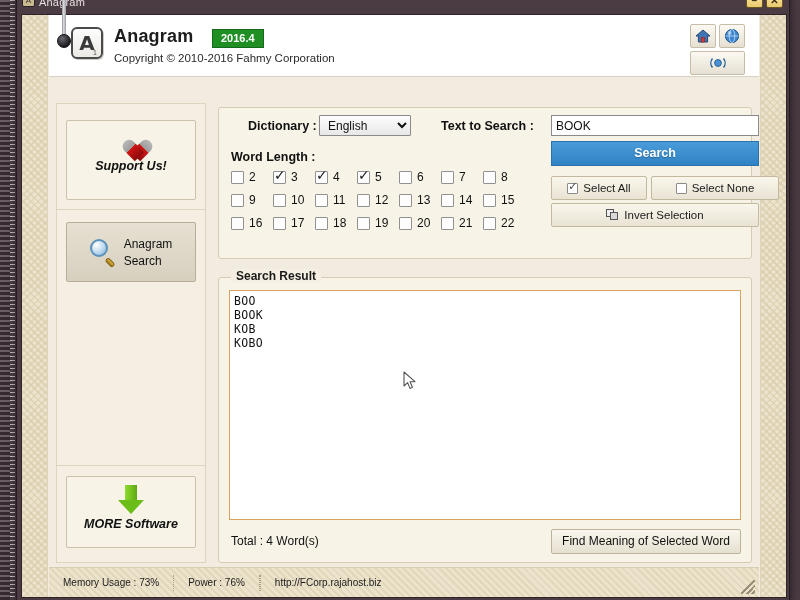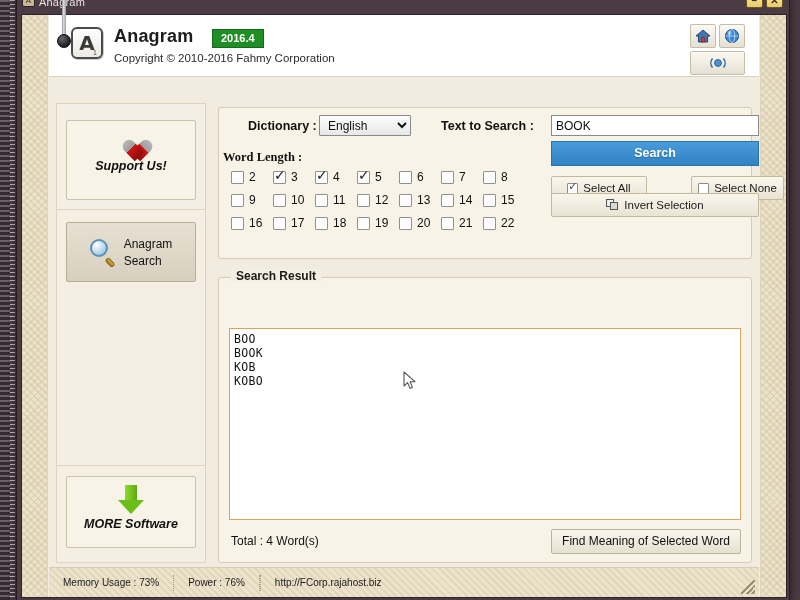--- a/index.html
+++ b/index.html
@@ -274,22 +274,22 @@
     text-shadow: 0 1px 1px rgba(0,0,0,.25);
   }
   .btn-ctl {
     position: absolute;
     background: linear-gradient(#f9f6ec,#e9e3d3);
     border: 1px solid #c3b99f; border-radius: 2px;
     font-size: 11.5px; color: #1b1b1b;
     display: flex; align-items: center; justify-content: center; gap: 5px;
   }
   .btn-sel-all  { left: 332px; top: 68px;  width: 96px; height: 24px; text-align: center; }
-  .btn-sel-none { left: 432px; top: 68px;  width: 93px; height: 24px; margin-left: 40px; }
-  .btn-invert   { left: 332px; top: 85px;  width: 208px; height: 24px; }
+  .btn-sel-none { left: 432px; top: 68px;  width: 128px; height: 24px; }
+  .btn-invert   { left: 332px; top: 95px;  width: 208px; height: 24px; }
 
   .mini-box {
     width: 11px; height: 11px; border: 1px solid #8b8b8b; background: #fff;
     display: inline-block; position: relative; border-radius: 1px;
   }
   .mini-box.checked::after {
     content: "✓"; position: absolute; left: 0px; top: -4px;
     font-size: 11px; color: #444; font-family: "DejaVu Sans", sans-serif;
   }
   .two-sq { position: relative; width: 13px; height: 12px; display: inline-block; }
@@ -319,21 +319,20 @@
     font-family: "DejaVu Sans", sans-serif;
   }
 
   
   .result-box {
     position: absolute; left: 10px; right: 10px; top: 12px; bottom: 42px;
     background: #fff;
     border: 1px solid #d8a25f;
     overflow: hidden;
     padding: 3px 4px;
-    margin-top: 38px;
   }
   .result-line {
     font-family: "DejaVu Sans Mono", monospace;
     font-size: 11.5px; color: #111; line-height: 14px;
     letter-spacing: .3px;
   }
   .total-lbl {
     position: absolute; left: 12px; bottom: 14px;
     font-size: 12px; color: #111;
   }
@@ -467,21 +466,21 @@
         <div class="group top">
           <div class="lbl" style="left:29px; top:11px;">Dictionary :</div>
           <select class="dict">
             <option>English</option>
           </select>
 
           <div class="lbl" style="left:222px; top:11px;">Text to Search :</div>
           <input class="search-field" type="text" value="BOOK" style="">
           <div class="btn-search">Search</div>
 
-          <div class="lbl" style="left:4px; top:42px;font-family:Liberation Serif, serif;">Word Length :</div>
+          <div class="lbl" style="left:12px; top:42px;">Word Length :</div>
 
           <div class="btn-ctl btn-sel-all">
             <span class="mini-box checked"></span>
             <span>Select All</span>
           </div>
           <div class="btn-ctl btn-sel-none">
             <span class="mini-box"></span>
             <span>Select None</span>
           </div>
           <div class="btn-ctl btn-invert">

